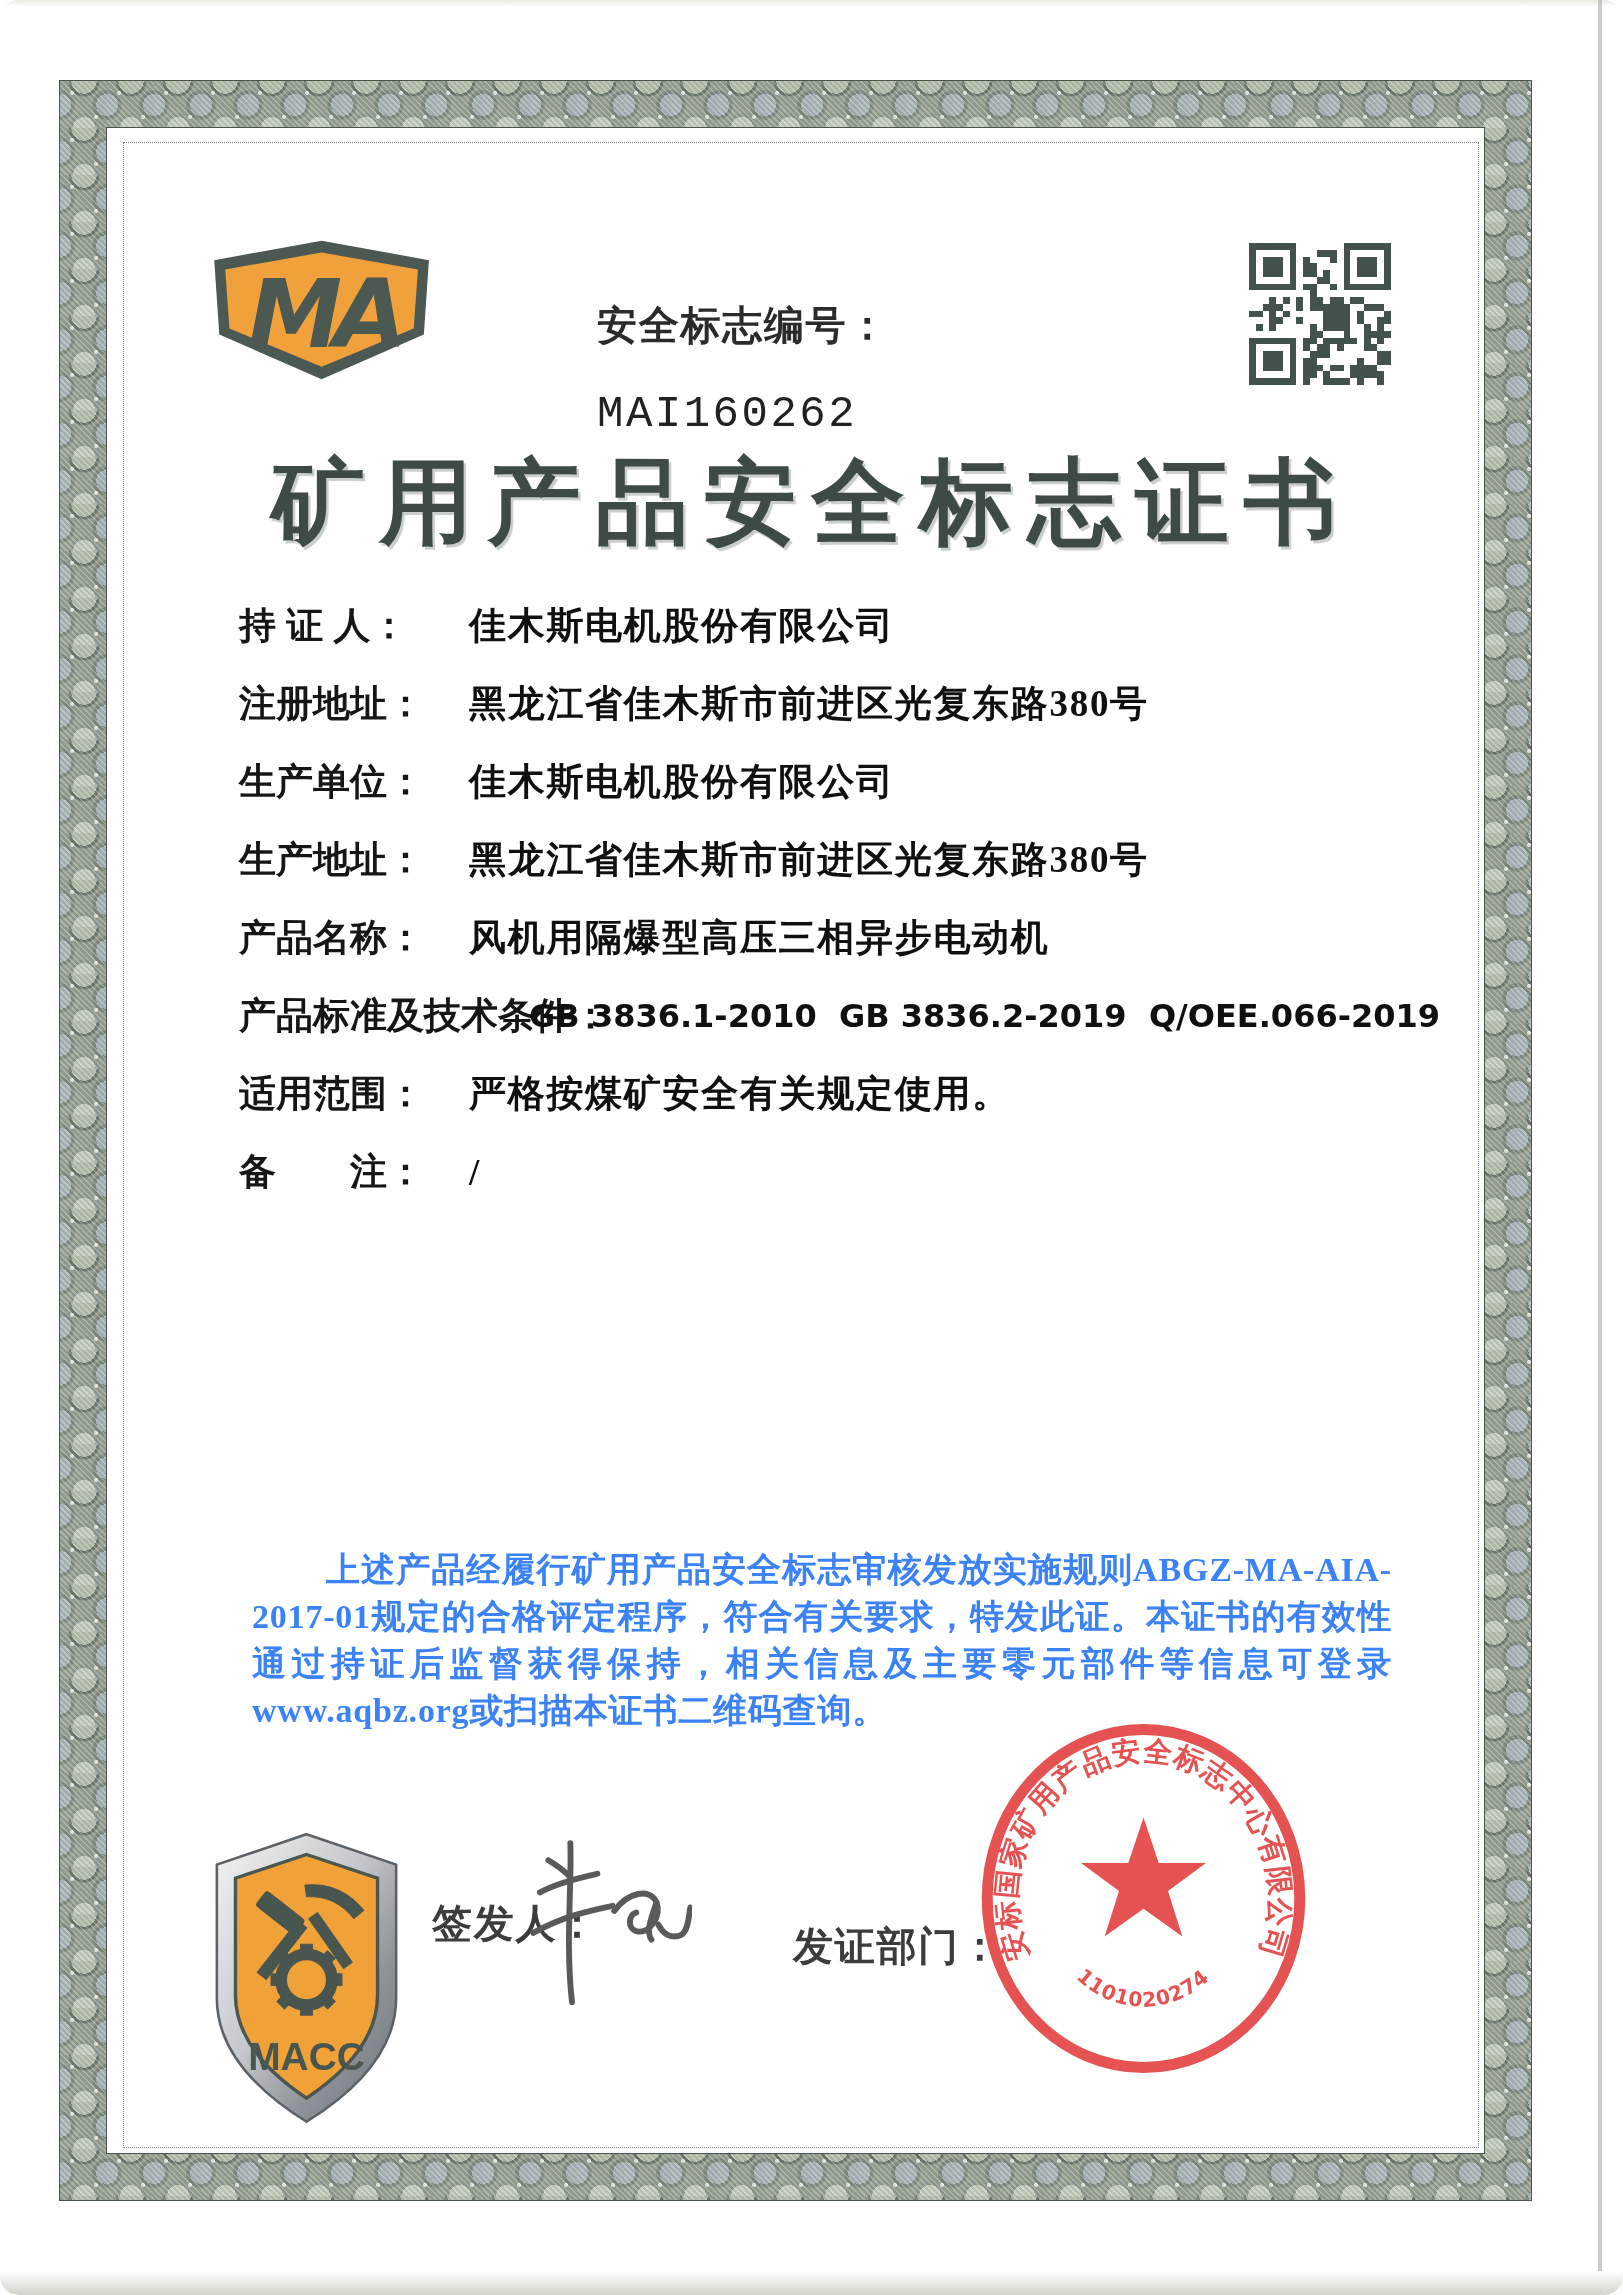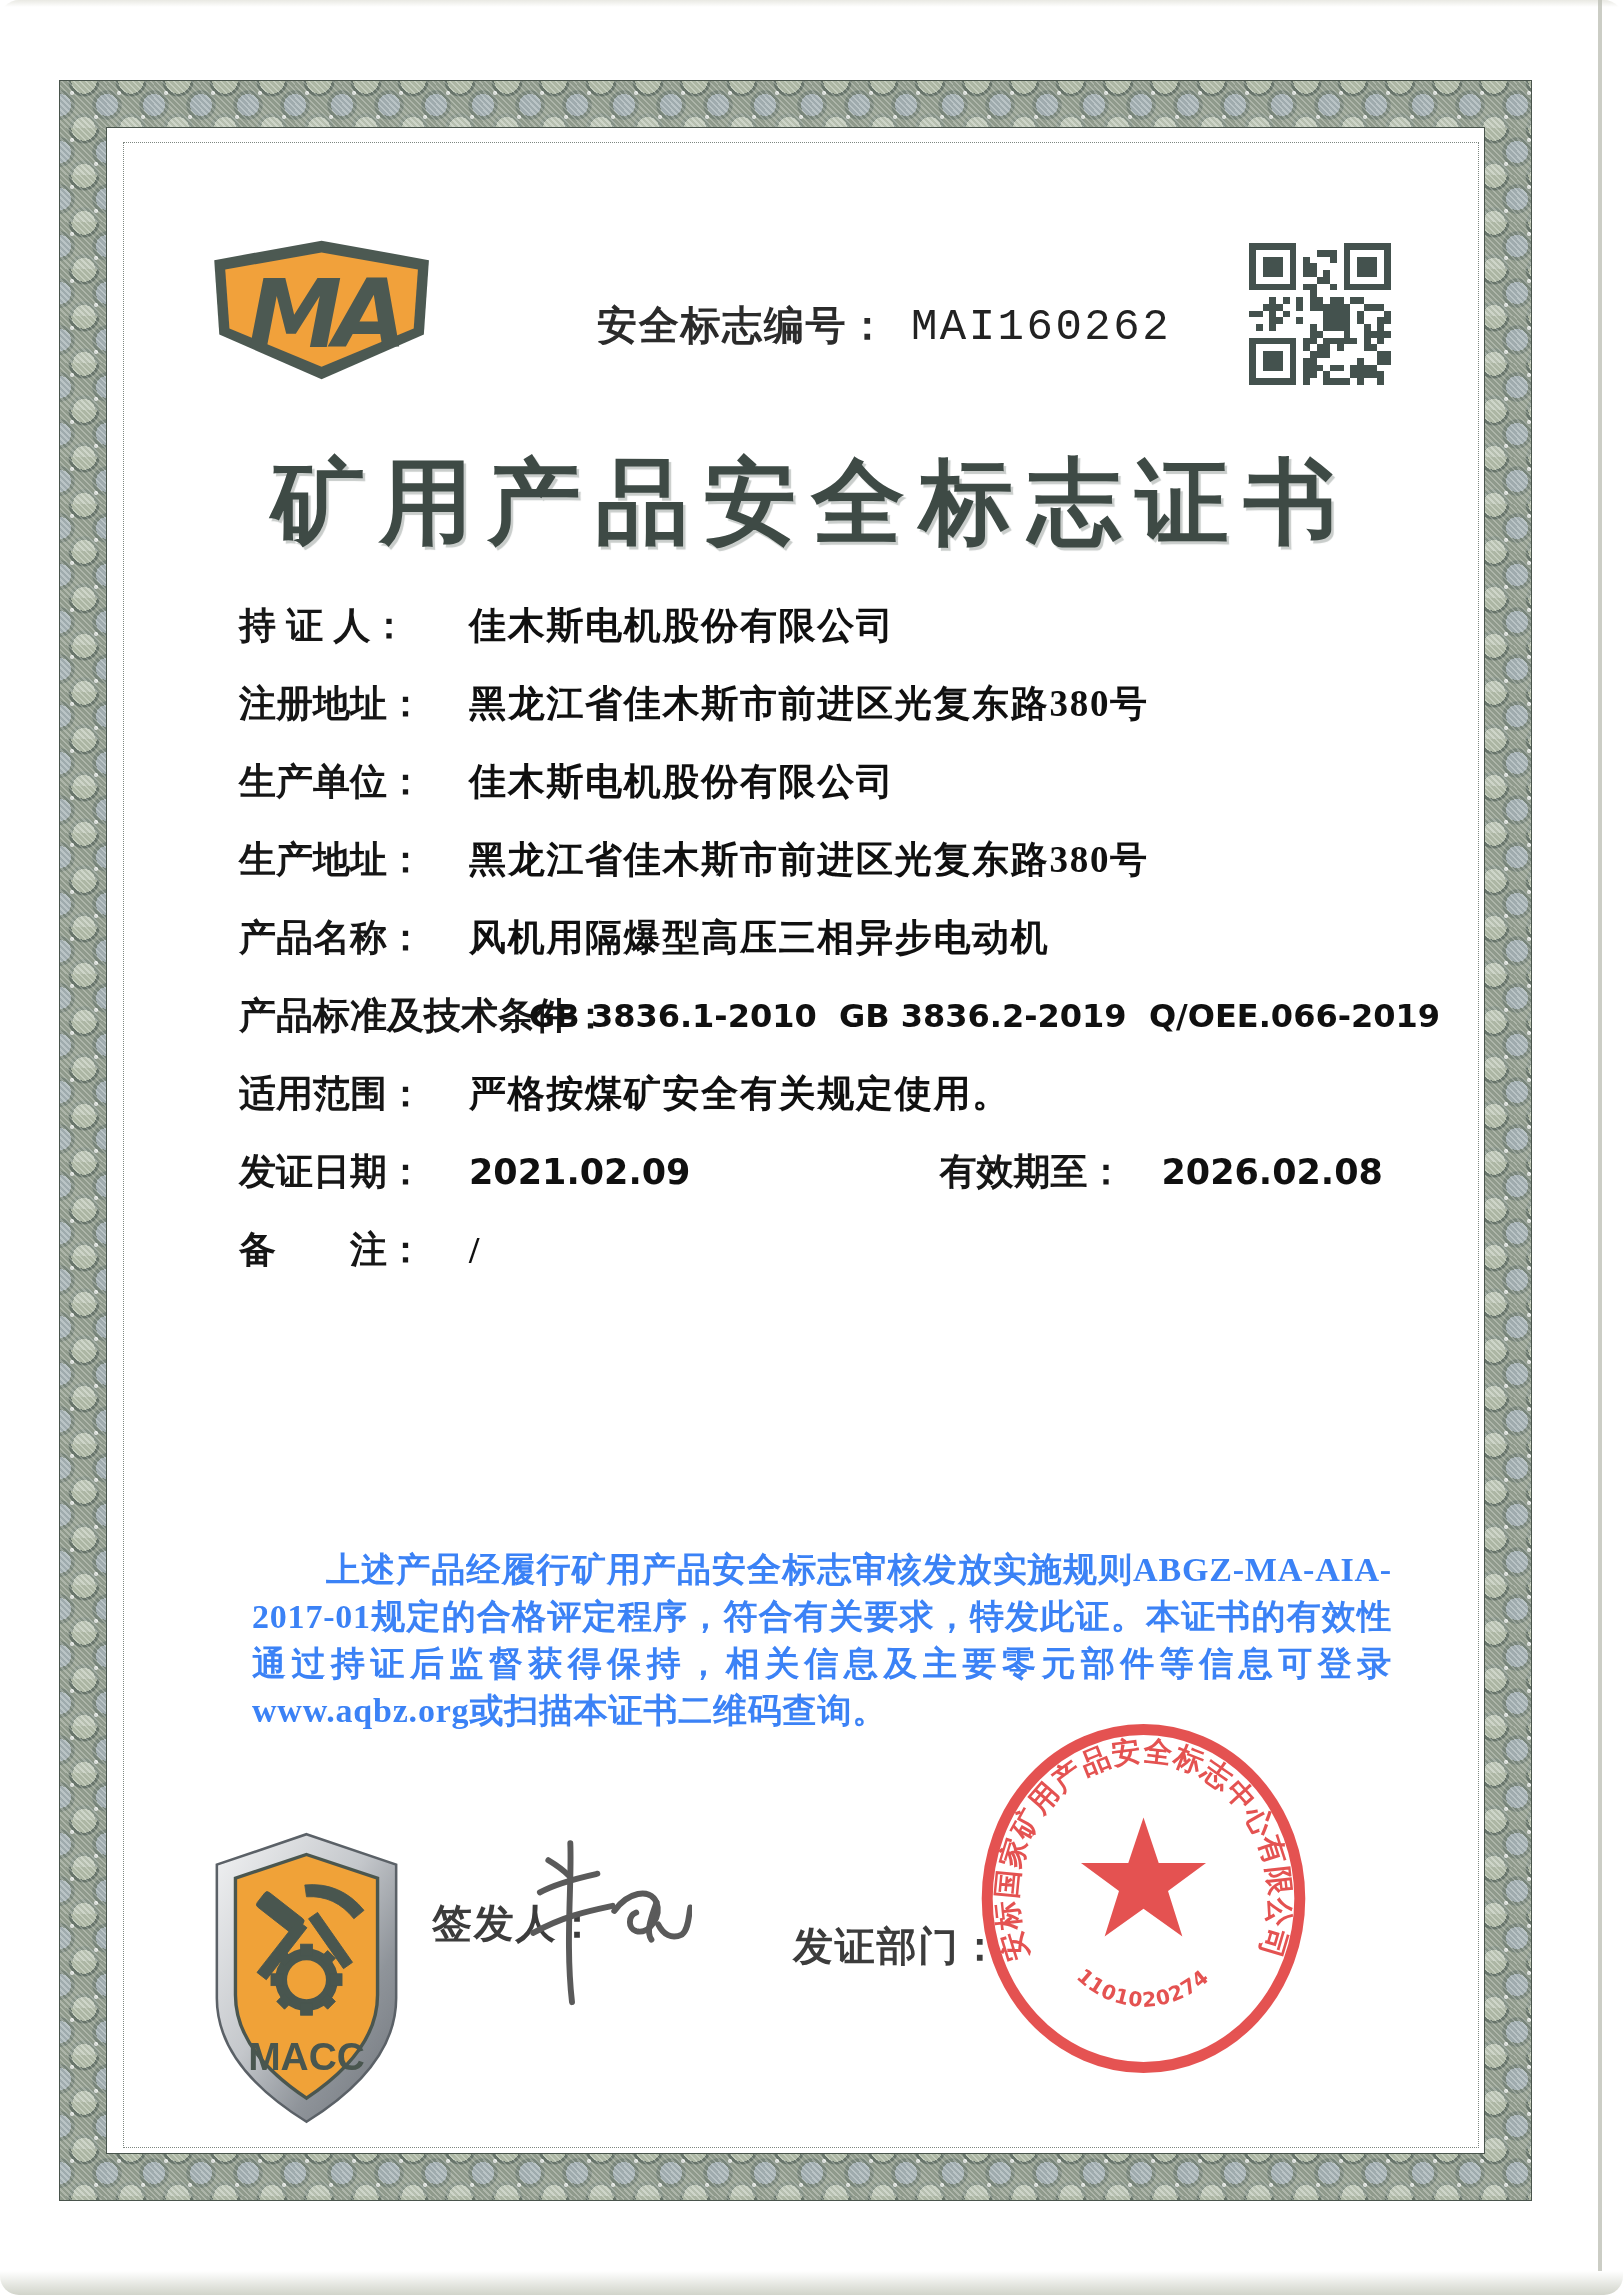--- a/index.html
+++ b/index.html
@@ -21,21 +21,21 @@
       radial-gradient(circle at 0px 24px, #a9b5b8 0 11px, #7e8b80 11px 14.4px, rgba(0,0,0,0) 15px),
       radial-gradient(circle at 47px 24px, #a9b5b8 0 11px, #7e8b80 11px 14.4px, rgba(0,0,0,0) 15px),
       radial-gradient(circle at 24px 0px, #b7c1ae 0 12.7px, #6d7a6f 12.7px 15px, rgba(0,0,0,0) 16px);
     background-size:47px 47px;}
   .band-inner{position:absolute;left:46px;top:46px;right:46px;bottom:46px;background:#ffffff;
     border:1.7px solid #49544c;}
   .thin-frame{position:absolute;left:123px;top:142px;width:1354px;height:2004px;
     border:1.7px dotted #5f6a62;opacity:.8;}
   
   .ma-logo{position:absolute;left:210px;top:239px;}
-  .header-no{position:absolute;left:597px;top:298px;display:flex;align-items:baseline;gap:22px;}
+  .header-no{position:absolute;left:597px;top:298px;display:flex;align-items:baseline;gap:36px;flex-direction:column;}
   .header-no .lbl{font-family:"Liberation Sans",sans-serif;font-weight:700;font-size:40px;color:#2b2b2b;letter-spacing:1.7px;}
   .header-no .num{font-family:Liberation Mono, monospace;font-size:44px;color:#222;letter-spacing:2.5px;}
   .qr{position:absolute;left:1249px;top:243px;width:142px;height:142px;}
   
   .title{position:absolute;left:0;top:440px;width:1623px;text-align:center;
     font-family:"Liberation Serif",serif;font-weight:700;font-size:93px;color:#3e4a45;
     letter-spacing:15px;text-shadow:2.5px 3.4px 0.8px rgba(62,74,69,0.28), -0.8px -0.8px 0 rgba(255,255,255,0.65);}
   
   .rows{position:absolute;left:239px;top:587px;width:1201px;}
   .row{display:flex;align-items:center;height:78px;}
@@ -332,26 +332,20 @@
     </div>
     <div class="row">
       <span class="label">产品标准及技术条件：</span>
       <span class="value latin std">GB 3836.1-2010  GB 3836.2-2019  Q/OEE.066-2019</span>
     </div>
     <div class="row">
       <span class="label">适用范围：</span>
       <span class="value">严格按煤矿安全有关规定使用。</span>
     </div>
     <div class="row">
-      <span class="label">发证日期：</span>
-      <span class="value latin">2021.02.09</span>
-      <span class="label2">有效期至：</span>
-      <span class="value2">2026.02.08</span>
-    </div>
-    <div class="row">
       <span class="label">备　　注：</span>
       <span class="value">/</span>
     </div>
   </div>
 
   <div class="paragraph">上述产品经履行矿用产品安全标志审核发放实施规则ABGZ-MA-AIA-2017-01规定的合格评定程序，符合有关要求，特发此证。本证书的有效性通过持证后监督获得保持，相关信息及主要零元部件等信息可登录www.aqbz.org或扫描本证书二维码查询。</div>
 
   <svg class="macc" width="203" height="298" viewBox="0 0 240 352">
     <defs>
       <linearGradient id="silver" x1="0" y1="0" x2="1" y2="1">

